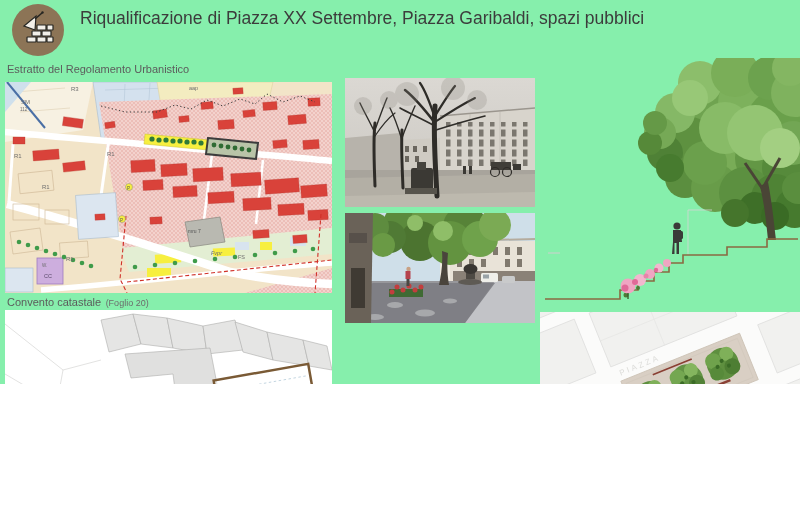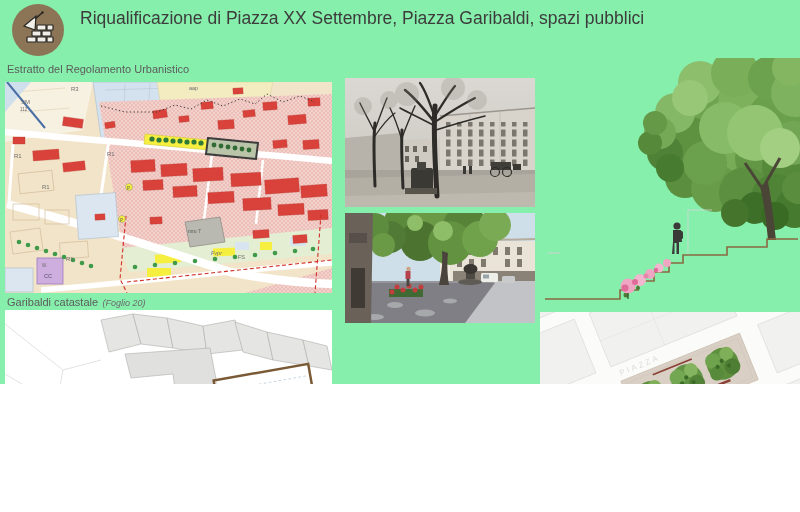--- a/index.html
+++ b/index.html
@@ -2,21 +2,21 @@
 <html><head>
 <meta charset="utf-8">
 <style>
   html,body{margin:0;padding:0;background:#fff;}
   .page{position:relative;width:800px;height:384px;background:#86efac;overflow:hidden;
         font-family:"Liberation Sans",sans-serif;color:#3b3b3b;padding-left:36px;}
   .abs{position:absolute;}
   .logo{left:11px;top:3px;width:54px;height:54px;}
   .title{left:80px;top:7px;width:600px;font-size:17.5px;line-height:23px;color:#3c3c3c;}
   .sec-label{font-size:11px;color:#5c5c5c;}
-  .sec-note{font-size:9px;color:#6c6c6c;font-style:italic;}
+  .sec-note{font-size:9px;color:#6c6c6c;}
   .lbl-urb{left:7px;top:63px;text-align:right;}
   .lbl-cat{left:7px;top:292px;}
   svg text{font-family:"Liberation Sans",sans-serif;}
 </style>
 </head>
 <body>
 
 <div class="page">
 
   <div class="abs logo">
@@ -36,21 +36,21 @@
       <circle cx="31.5" cy="9.5" r="1.2" fill="#262622"></circle>
     </svg>
   </div>
 
   <div class="abs title">
     <div>Riqualificazione di Piazza XX Settembre, Piazza Garibaldi, spazi pubblici</div>
   </div>
 
   <div class="abs sec-label lbl-urb">Estratto del Regolamento Urbanistico</div>
   <div class="abs lbl-cat">
-    <span class="sec-label">Garibaldi catastale</span>
+    <span class="sec-label">Convento catastale</span>
     <span class="sec-note">(Foglio 20)</span>
   </div>
 
   <div class="abs" style="left:5px;top:82px;width:327px;height:211px;">
     <svg width="327" height="211" viewBox="0 0 327 211">
       <defs>
         <pattern id="pinkdots" width="4" height="4" patternUnits="userSpaceOnUse">
           <rect width="4" height="4" fill="#F3D2CD"></rect>
           <circle cx="1" cy="1" r="0.65" fill="#E09A92"></circle>
           <circle cx="3" cy="3" r="0.65" fill="#E09A92"></circle>

